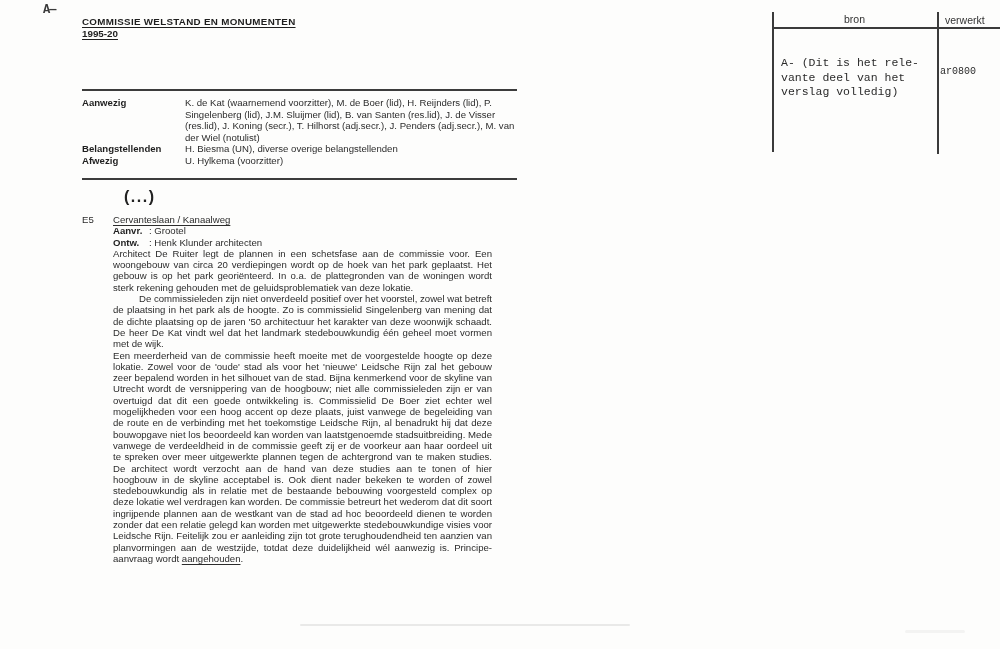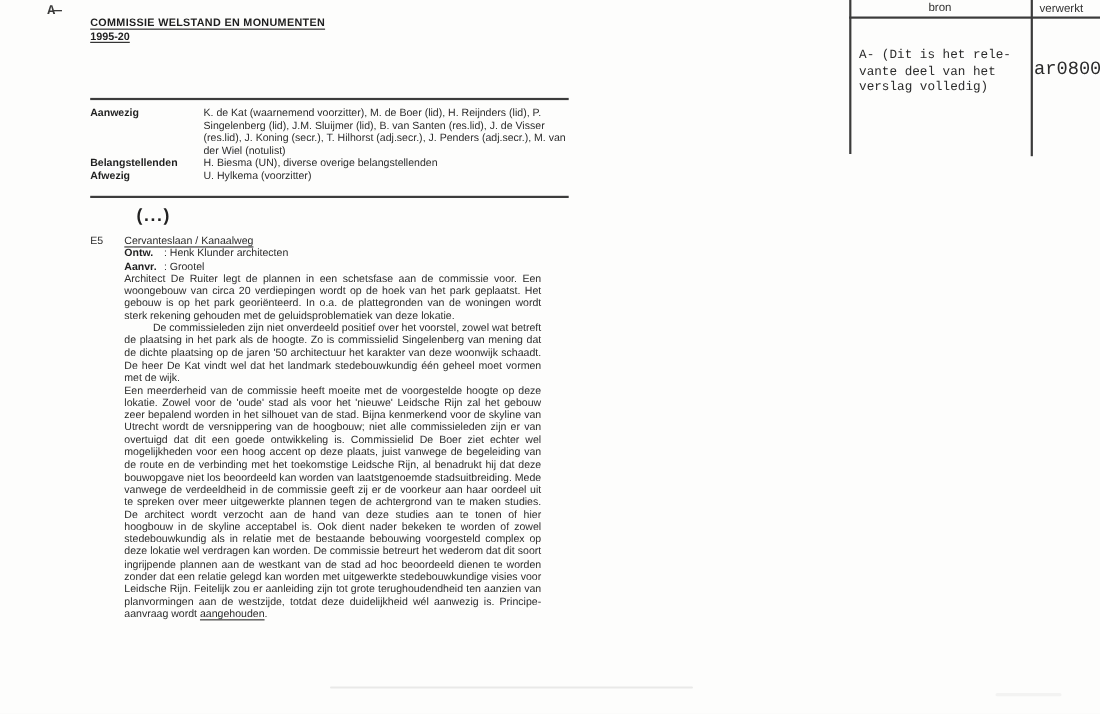--- a/index.html
+++ b/index.html
@@ -16,28 +16,28 @@
   .mono { font-family: "Liberation Mono", "DejaVu Sans Mono", monospace; }
 
   
   .corner-mark {
     position: absolute; left: 43px; top: 3px;
     font-family: "Liberation Mono", "DejaVu Sans Mono", monospace;
     font-size: 12px; font-weight: bold; color: #3a3a3a; letter-spacing: -1px;
   }
 
   
-  .stamp { position: absolute; left: 772px; top: 0; width: 228px; height: 142px; }
+  .stamp { position: absolute; left: 772px; top: 12px; width: 228px; height: 142px; }
   .stamp .v-left  { position: absolute; left: 0; top: 0; width: 1.5px; height: 140px; background: #3b3b3b; }
   .stamp .v-mid   { position: absolute; left: 165px; top: 0; width: 1.5px; height: 142px; background: #3b3b3b; }
   .stamp .h-head  { position: absolute; left: 0; top: 15px; width: 228px; height: 1.5px; background: #3b3b3b; }
   .stamp .col1-header { position: absolute; left: 0; top: 1px; width: 165px; text-align: center; font-size: 10.5px; color: #333; }
   .stamp .col2-header { position: absolute; left: 173px; top: 2px; font-size: 10.5px; color: #333; }
   .stamp .note { position: absolute; left: 9px; top: 25px; font-size: 11.5px; line-height: 14.5px; color: #2b2b2b; white-space: nowrap; margin-top: 19px; }
-  .stamp .code { position: absolute; left: 168px; top: 54px; font-size: 17px; color: #2b2b2b; }
+  .stamp .code { position: absolute; left: 168px; top: 54px; font-size: 10px; color: #2b2b2b; }
 
   
   .doc-title {
     position: absolute; left: 82px; top: 16px;
     font-size: 9.8px; font-weight: bold; letter-spacing: 0.3px; color: #1e1e1e;
     text-decoration: underline; text-underline-offset: 2px;
   }
   .doc-number {
     position: absolute; left: 82px; top: 28px;
     font-size: 9.8px; font-weight: bold; color: #1e1e1e;
@@ -120,24 +120,24 @@
   </div>
 
   <div class="hrule hrule-2"></div>
 
   <div class="ellipsis-mark">(...)</div>
 
   <div class="item-code">E5</div>
   <div class="item-body">
     <div class="item-title">Cervanteslaan / Kanaalweg</div>
     <div>
-      <span class="label-col">Ontw.</span><span>: Henk Klunder architecten</span>
+      <span class="label-col">Aanvr.</span><span>: Grootel</span>
     </div>
     <div>
-      <span class="label-col">Aanvr.</span><span>: Grootel</span>
+      <span class="label-col">Ontw.</span><span>: Henk Klunder architecten</span>
     </div>
     <div class="para">Architect De Ruiter legt de plannen in een schetsfase aan de commissie voor. Een woongebouw van circa 20 verdiepingen wordt op de hoek van het park geplaatst. Het gebouw is op het park georiënteerd. In o.a. de plattegronden van de woningen wordt sterk rekening gehouden met de geluidsproblematiek van deze lokatie.</div>
     <div class="para indent">De commissieleden zijn niet onverdeeld positief over het voorstel, zowel wat betreft de plaatsing in het park als de hoogte. Zo is commissielid Singelenberg van mening dat de dichte plaatsing op de jaren '50 architectuur het karakter van deze woonwijk schaadt. De heer De Kat vindt wel dat het landmark stedebouwkundig één geheel moet vormen met de wijk.</div>
     <div class="para">
       <span>Een meerderheid van de commissie heeft moeite met de voorgestelde hoogte op deze lokatie. Zowel voor de 'oude' stad als voor het 'nieuwe' Leidsche Rijn zal het gebouw zeer bepalend worden in het silhouet van de stad. Bijna kenmerkend voor de skyline van Utrecht wordt de versnippering van de hoogbouw; niet alle commissieleden zijn er van overtuigd dat dit een goede ontwikkeling is. Commissielid De Boer ziet echter wel mogelijkheden voor een hoog accent op deze plaats, juist vanwege de begeleiding van de route en de verbinding met het toekomstige Leidsche Rijn, al benadrukt hij dat deze bouwopgave niet los beoordeeld kan worden van laatstgenoemde stadsuitbreiding. Mede vanwege de verdeeldheid in de commissie geeft zij er de voorkeur aan haar oordeel uit te spreken over meer uitgewerkte plannen tegen de achtergrond van te maken studies. De architect wordt verzocht aan de hand van deze studies aan te tonen of hier hoogbouw in de skyline acceptabel is. Ook dient nader bekeken te worden of zowel stedebouwkundig als in relatie met de bestaande bebouwing voorgesteld complex op deze lokatie wel verdragen kan worden. De commissie betreurt het wederom dat dit soort ingrijpende plannen aan de westkant van de stad ad hoc beoordeeld dienen te worden zonder dat een relatie gelegd kan worden met uitgewerkte stedebouwkundige visies voor Leidsche Rijn. Feitelijk zou er aanleiding zijn tot grote terughoudendheid ten aanzien van planvormingen aan de westzijde, totdat deze duidelijkheid wél aanwezig is. </span><span>Principe-aanvraag wordt </span><span class="u">aangehouden</span><span>.</span>
     </div>
   </div>
 
   <div class="scan-smudge"></div>
   <div class="scan-dot"></div>

